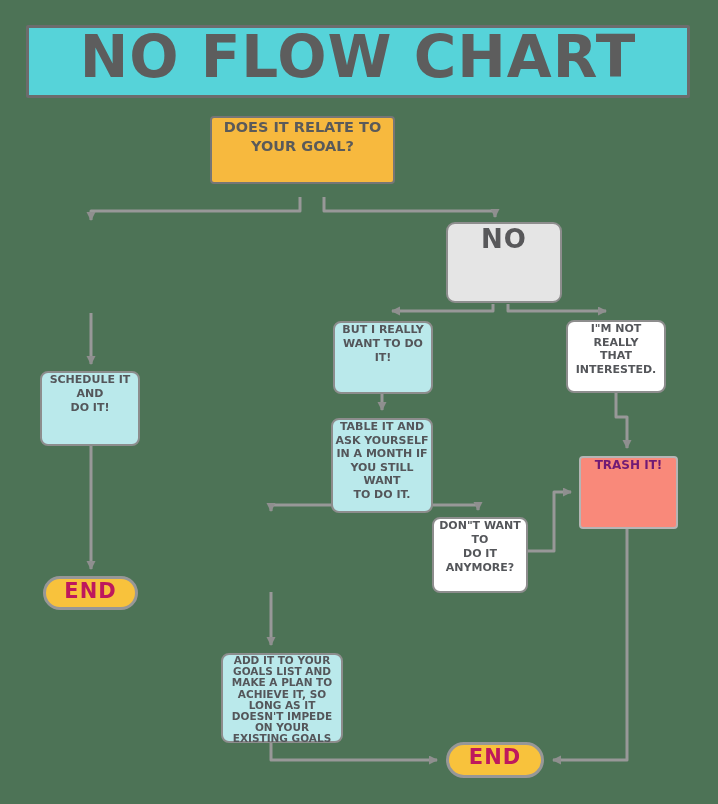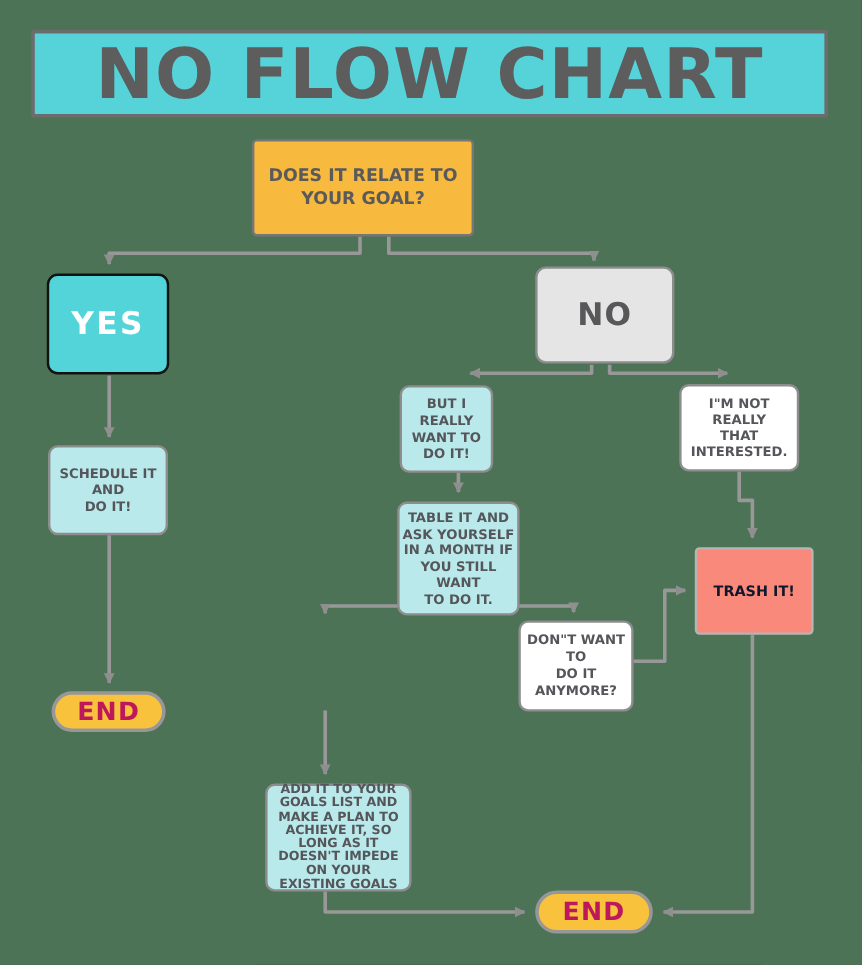--- a/index.html
+++ b/index.html
@@ -11,74 +11,74 @@
     position:relative;
     width:718px;height:804px;
     background:#4d7356;
     overflow:hidden;
   }
   #connector-layer{
     position:absolute;left:0;top:0;z-index:1;
   }
   .node{
     position:absolute;z-index:2;
-    display:flex;align-items:center;justify-content:center;
+    display:flex;align-items:flex-start;justify-content:center;
     text-align:center;box-sizing:border-box;
   }
   .node-label{
     white-space:pre-line;
     color:#54565a;
     font-weight:bold;
   }
   
   #banner{
     left:26px;top:25px;width:664px;height:73px;
     background:#56d3d9;border:3px solid #6c6c6c;border-radius:2px;
   }
   #banner .node-label{
     font-size:58px;letter-spacing:1px;color:#5d5d5d;
     line-height:58px;
   }
   
   #n-question{
-    left:210px;top:116px;width:185px;height:81px;
+    left:210px;top:116px;width:185px;height:68px;
     background:#f7b93e;border:2px solid #767676;border-radius:4px;
   }
   #n-question .node-label{font-size:14.5px;line-height:19px;color:#5a5a5a;}
   
   #n-yes{
     left:39px;top:228px;width:102px;height:84px;
     background:#52d4d8;border:2.5px solid #121212;border-radius:9px;
   }
   #n-yes .node-label{font-size:26px;letter-spacing:2px;color:#ffffff;}
   #n-no{
     left:446px;top:222px;width:116px;height:81px;
     background:#e5e5e5;border:2.5px solid #8d8d8d;border-radius:9px;
   }
   #n-no .node-label{font-size:26px;letter-spacing:1px;color:#58585a;}
   
   .box-lightblue{background:#bae9eb;border:2px solid #8d8d8d;border-radius:8px;}
   .box-white{background:#ffffff;border:2px solid #8d8d8d;border-radius:8px;}
   #n-schedule{left:40px;top:371px;width:100px;height:75px;}
   #n-schedule .node-label{font-size:11px;line-height:14px;}
-  #n-really-want{left:333px;top:321px;width:78px;height:73px;}
+  #n-really-want{left:333px;top:321px;width:100px;height:73px;}
   #n-really-want .node-label{font-size:11px;line-height:14px;}
   #n-not-interested{left:566px;top:320px;width:100px;height:73px;}
   #n-not-interested .node-label{font-size:11px;line-height:13.5px;}
   #n-table-it{left:331px;top:418px;width:102px;height:95px;}
   #n-table-it .node-label{font-size:11px;line-height:13.5px;}
   #n-still-want{left:221px;top:518px;width:99px;height:74px;}
   #n-still-want .node-label{font-size:12px;line-height:16px;}
   #n-dont-want{left:432px;top:517px;width:96px;height:76px;}
   #n-dont-want .node-label{font-size:11px;line-height:14px;}
   #n-trash{
     left:579px;top:456px;width:99px;height:73px;
     background:#f9897a;border:2px solid #b5b5b5;border-radius:4px;
   }
-  #n-trash .node-label{font-size:12px;color:#0f172a;}
+  #n-trash .node-label{font-size:12px;color:#701a75;}
   #n-add-goals{left:221px;top:653px;width:122px;height:90px;}
   #n-add-goals .node-label{font-size:10.5px;line-height:11.2px;}
   
   .pill{
     background:#f8c23c;border:3px solid #979797;border-radius:18px;
   }
   .pill .node-label{font-size:21px;letter-spacing:1px;color:#be185d;}
   #n-end-left{left:43px;top:576px;width:95px;height:34px;}
   #n-end-right{left:446px;top:742px;width:98px;height:36px;}
 </style>
@@ -113,23 +113,20 @@
 
   <div class="node" id="banner">
     <span class="node-label">NO FLOW CHART</span>
   </div>
 
   <div class="node" id="n-question">
     <span class="node-label">DOES IT RELATE TO
 YOUR GOAL?</span>
   </div>
 
-  <div class="node" id="n-yes">
-    <span class="node-label">YES</span>
-  </div>
 
   <div class="node" id="n-no">
     <span class="node-label">NO</span>
   </div>
 
   <div class="node box-lightblue" id="n-schedule">
     <span class="node-label">SCHEDULE IT AND
 DO IT!</span>
   </div>
 

